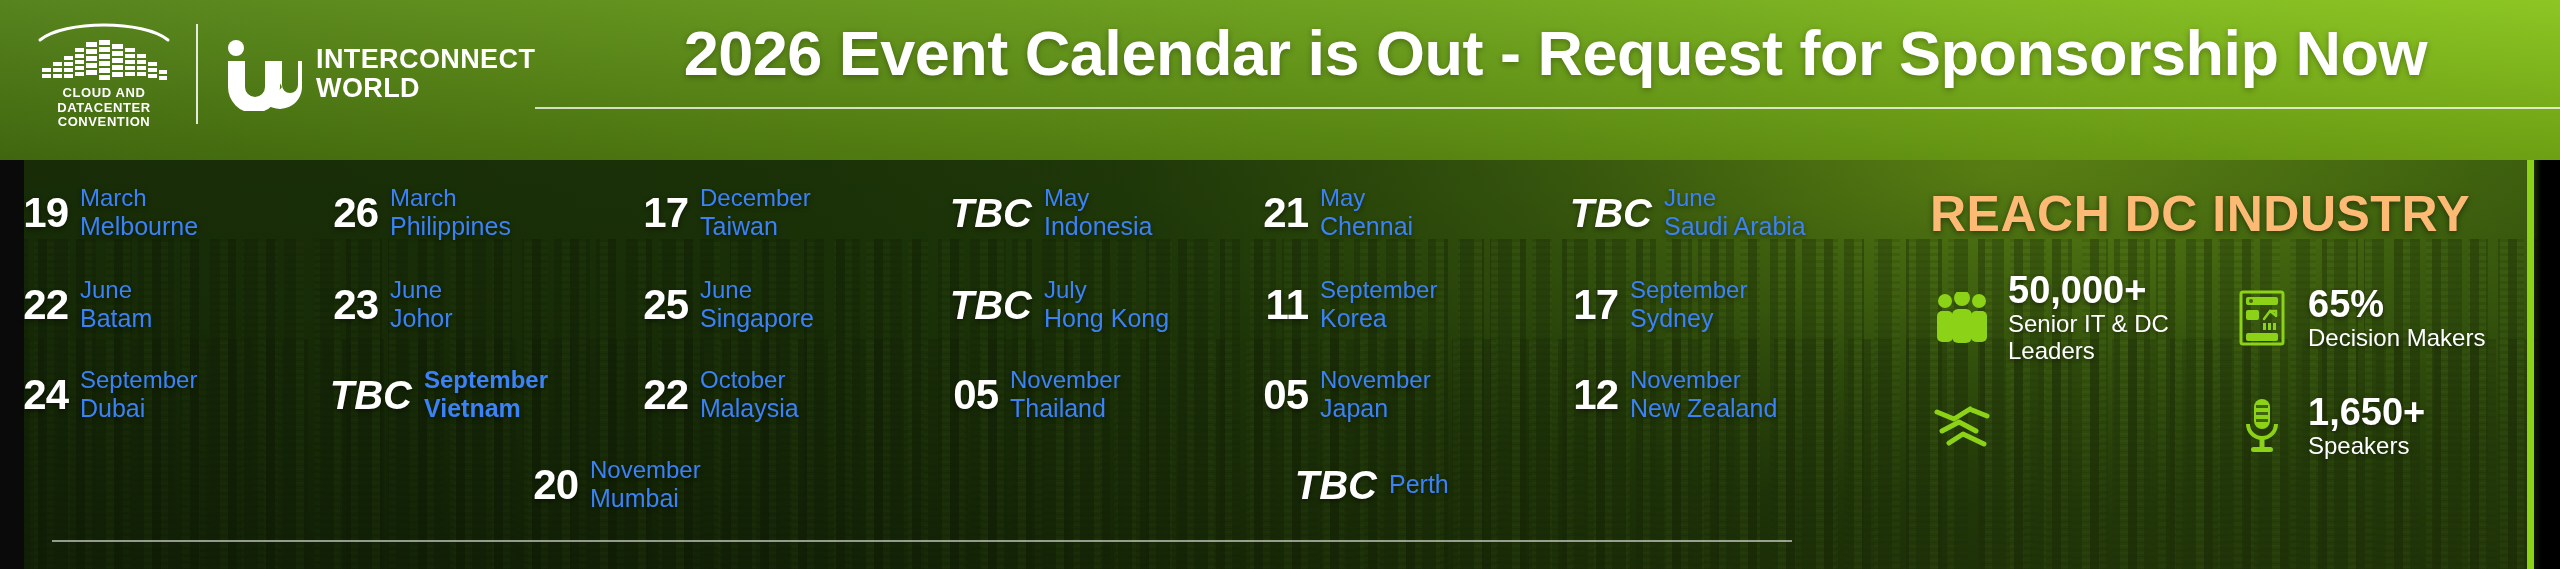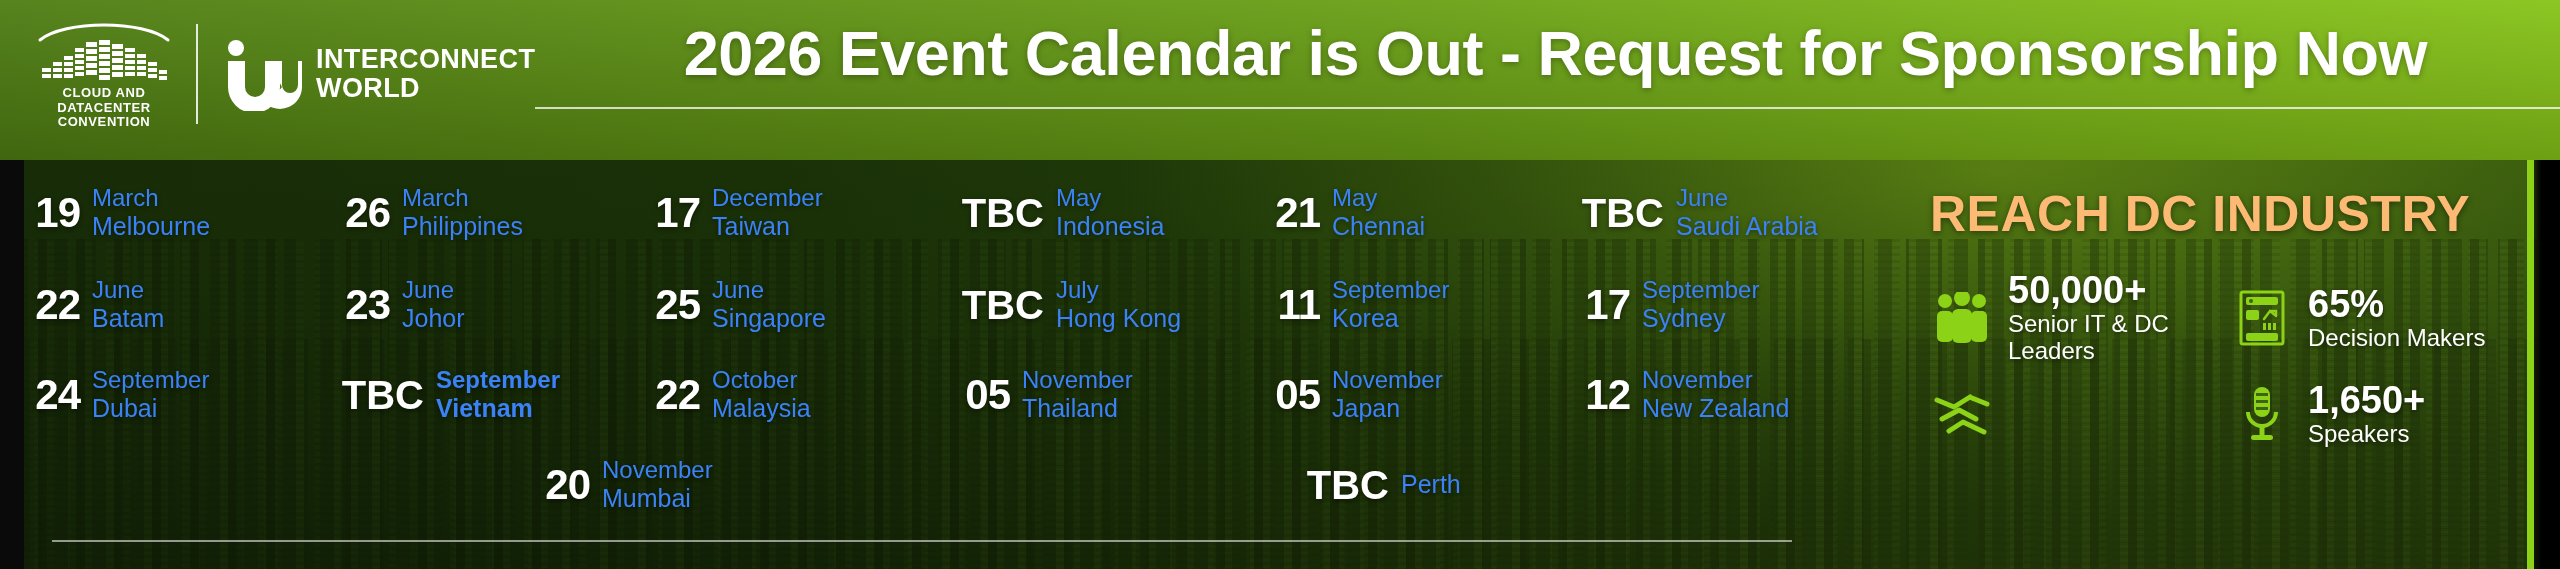--- a/index.html
+++ b/index.html
@@ -103,56 +103,56 @@
   .title-rule {
     margin:22px auto 0; height:2px; width:2040px;
     background:rgba(255,255,255,.75);
   }
 
   
   .calendar {
     position:absolute; left:0; top:170px; width:1860px; height:330px;
     z-index:3;
   }
-  .cal-row { position:absolute; left:12px; width:1860px; display:flex; }
+  .cal-row { position:absolute; left:0; width:1860px; display:flex; }
   .cal-row.r1 { top:14px; }
   .cal-row.r2 { top:106px; }
   .cal-row.r3 { top:196px; }
   .cal-row.r4 { top:286px; }
 
   .ev {
     display:flex; align-items:center; gap:12px;
     width:310px; padding-left:10px;
   }
   .ev .num {
     color:#fff; font-weight:bold; font-size:42px; line-height:1;
     min-width:58px; text-align:right; letter-spacing:-1px;
     text-shadow:0 2px 5px rgba(0,0,0,.45);
   }
-  .ev .num.tbc { font-size:40px; min-width:92px; letter-spacing:0; }
+  .ev .num.tbc { font-size:40px; min-width:92px; letter-spacing:0;font-style:italic; }
   .ev .txt { color:#3b82f6; line-height:1.18; text-shadow:0 2px 5px rgba(0,0,0,.45); }
   .ev .month { font-size:24px; display:block; font-weight:500; }
   .ev .month.bold { font-weight:bold; }
   .ev .city  { font-size:25px; display:block; font-weight:500; }
   .ev .city.bold { font-weight:bold; }
   .ev.inline { align-items:center; }
   .ev.inline .txt { font-size:25px; }
 
   .cal-rule {
     position:absolute; left:52px; top:540px; width:1740px; height:2px;
     background:rgba(255,255,255,.55); z-index:3;
   }
 
   
   .stats { position:absolute; left:1930px; top:185px; width:600px; z-index:3; }
   .stats-title {
     color:#fdba74; font-weight:bold; font-size:50px; letter-spacing:.5px;
     text-shadow:0 2px 6px rgba(0,0,0,.45); margin-bottom:28px;
   }
-  .stat-grid { display:flex; flex-wrap:wrap; row-gap:16px; }
+  .stat-grid { display:flex; flex-wrap:wrap; row-gap:28px; }
   .stat { display:flex; align-items:center; gap:14px; width:300px; }
   .stat .ico { width:64px; flex:0 0 64px; display:flex; justify-content:center; }
   .stat .val {
     color:#fff; font-weight:bold; font-size:38px; line-height:1.02;
     text-shadow:0 2px 5px rgba(0,0,0,.45);
   }
   .stat .lbl {
     color:#fff; font-size:24px; line-height:1.15; font-weight:500;
     text-shadow:0 2px 5px rgba(0,0,0,.45);
   }

